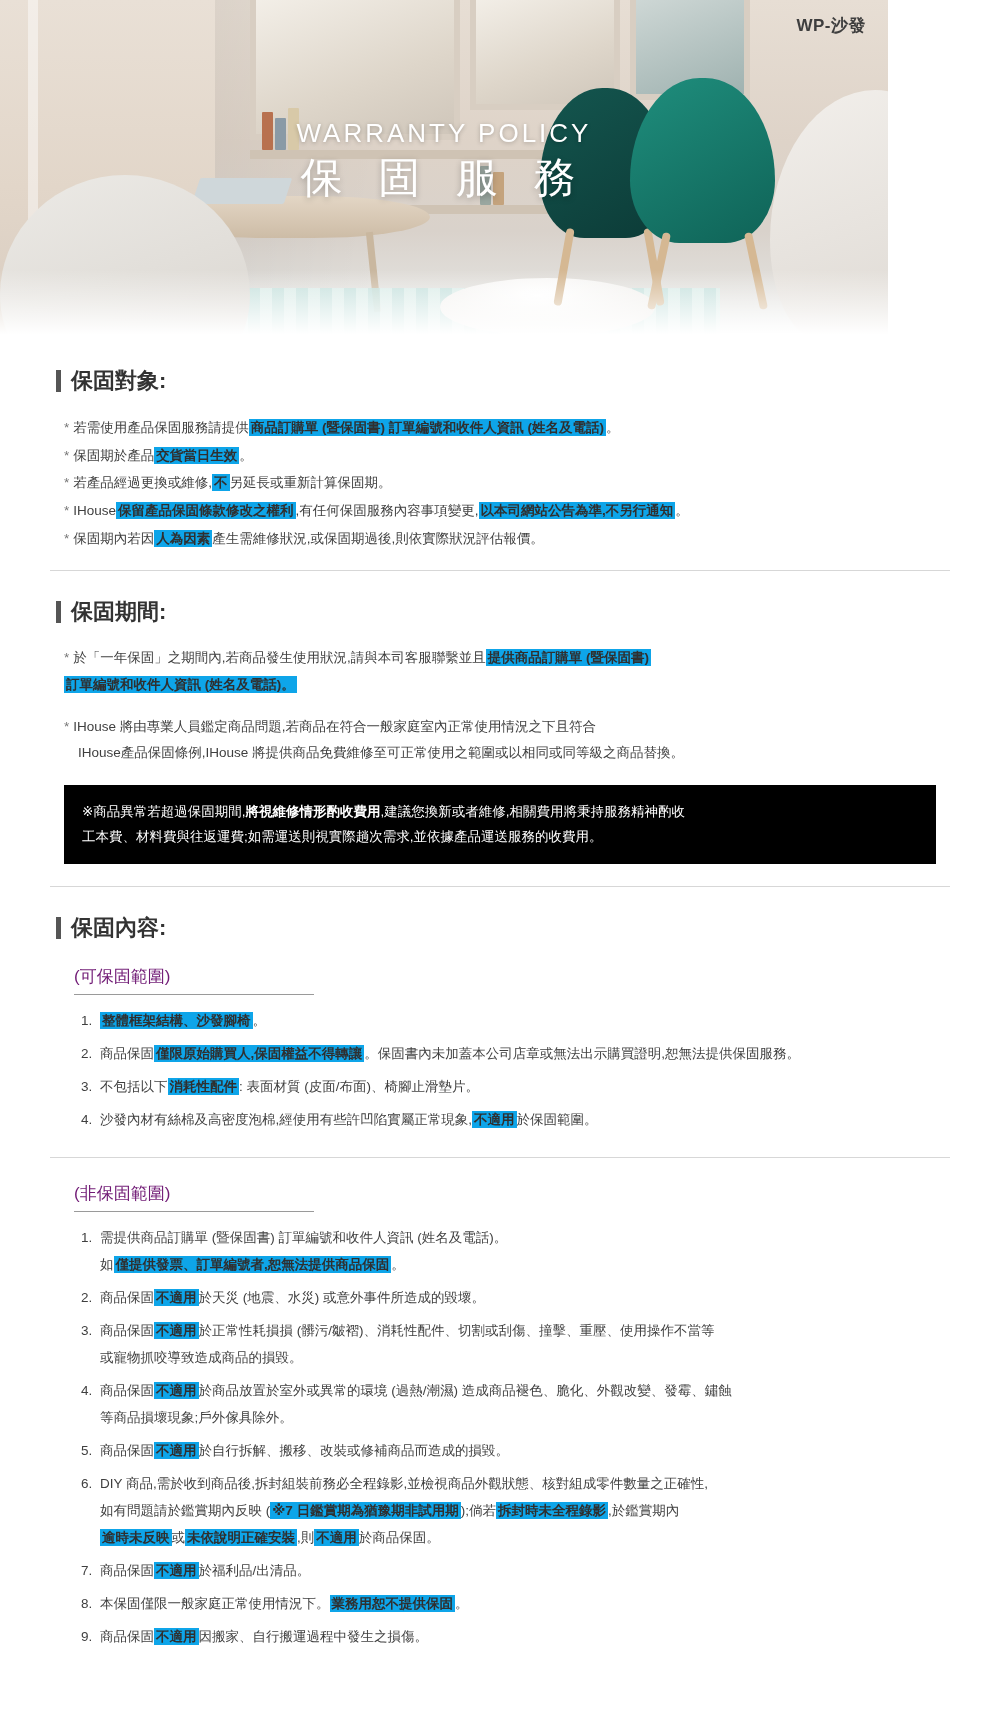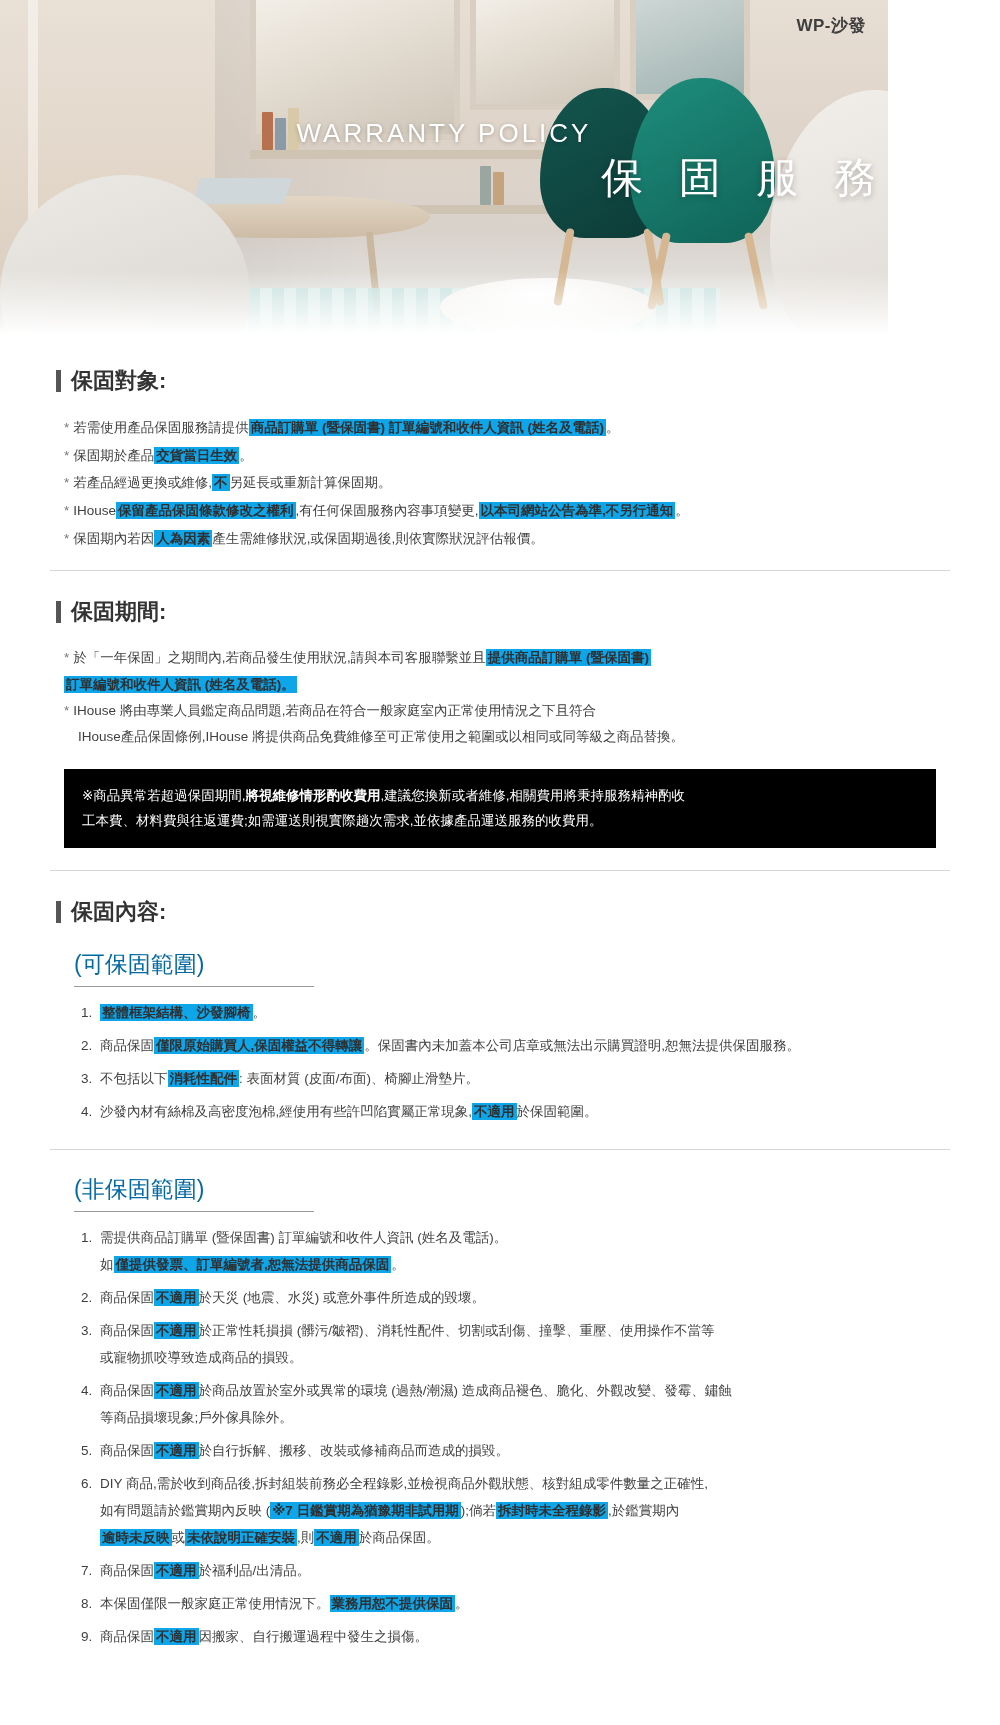--- a/index.html
+++ b/index.html
@@ -106,21 +106,21 @@
   .wp-tag {
     position:absolute; right: 22px; top: 14px;
     font-size: 17px; font-weight: bold; color: #3e3e3e; letter-spacing: .5px;
   }
   .hero-title-en {
     position:absolute; top: 118px; width: 100%; text-align:center;
     color:#ffffff; font-size: 26px; letter-spacing: 3px; font-weight: 400;
     text-shadow: 0 1px 4px rgba(0,0,0,.25);
   }
   .hero-title-zh {
-    position:absolute; top: 150px; width: 100%; text-align:right;
+    position:absolute; top: 150px; width: 100%; text-align:center;
     color:#ffffff; font-size: 42px; letter-spacing: 12px; font-weight: 400;
     text-shadow: 0 2px 6px rgba(0,0,0,.28);
   }
 
   
   .content { padding: 0 50px 40px 50px; }
   .section { padding: 26px 0 18px 0; }
   .divider { height: 1px; background: #d7d7d7; margin: 0; }
 
   h2.sec-title {
@@ -148,21 +148,21 @@
     background: #000000;
     color: #ffffff;
     font-size: 13.5px;
     line-height: 1.9;
     padding: 14px 18px;
   }
   .note-box .b { font-weight: bold; }
 
   .subtitle {
     display:inline-block;
-    font-size: 23px; color:#0369a1; margin: 4px 0 4px 24px;
+    font-size: 17px; color:#701a75; margin: 4px 0 4px 24px;
     padding-bottom: 6px;
     border-bottom: 1px solid #9a9a9a;
     min-width: 240px;
   }
 
   ol.numlist { margin: 8px 0 0 0; padding-left: 46px; }
   ol.numlist li {
     font-size: 13.5px; line-height: 2.0; color: #3f3f3f;
     margin-bottom: 6px; padding-left: 4px;
   }
@@ -230,21 +230,21 @@
   </div>
 
   <div class="divider"></div>
 
   <div class="section">
     <h2 class="sec-title">
       <span class="bar"></span>
       <span>保固期間:</span>
     </h2>
 
-    <div class="para" style="">
+    <div class="para" style="margin-bottom:16px;">
       <span class="star">*</span><span>於「一年保固」之期間內,若商品發生使用狀況,請與本司客服聯繫並且</span><span class="hl">提供商品訂購單 (暨保固書)</span><br>
       <span class="hl">訂單編號和收件人資訊 (姓名及電話)。</span>
     </div>
 
     <div class="para">
       <span class="star">*</span><span>IHouse 將由專業人員鑑定商品問題,若商品在符合一般家庭室內正常使用情況之下且符合</span><br>
       <span style="padding-left:14px;display:inline-block;">IHouse產品保固條例,IHouse 將提供商品免費維修至可正常使用之範圍或以相同或同等級之商品替換。</span>
     </div>
 
     <div class="note-box">

